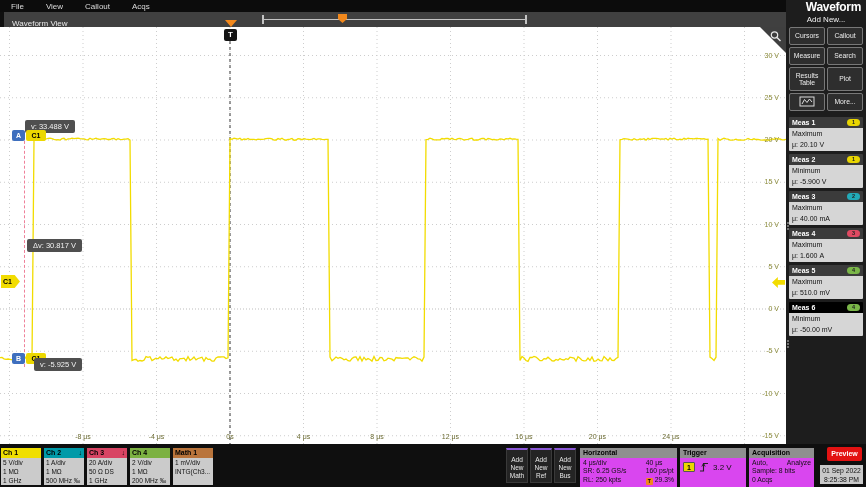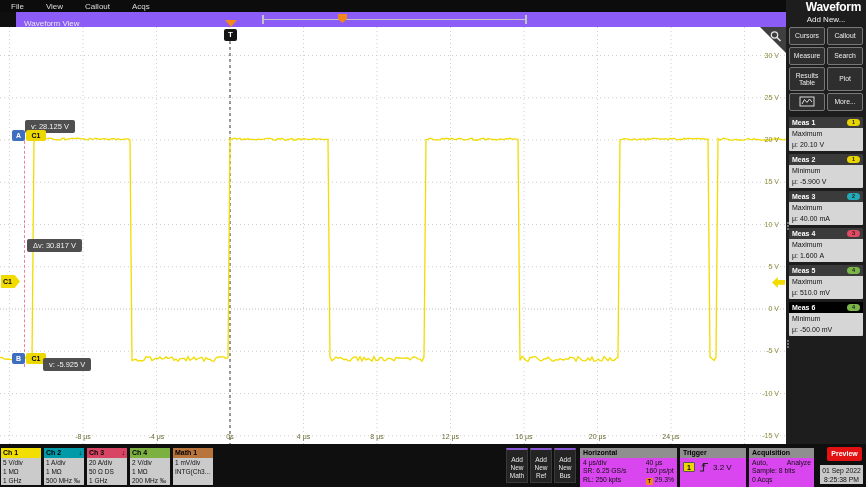--- a/index.html
+++ b/index.html
@@ -2,21 +2,21 @@
 <html><head>
 <meta charset="utf-8">
 <style>
 *{margin:0;padding:0;box-sizing:border-box;font-family:"Liberation Sans",sans-serif}
 html,body{width:866px;height:487px}
 body{position:relative;background:#0f0f0f;overflow:hidden}
 
 .menubar{position:absolute;left:0;top:0;width:866px;height:12px;background:#0c0c0c;display:flex;align-items:center}
 .menu-item{color:#dcdcdc;font-size:8px;padding:0 11px;cursor:default}
 .brand{position:absolute;right:5px;top:0;color:#fff;font-size:12px;font-weight:bold;letter-spacing:-.3px;z-index:5}
-.viewbar{position:absolute;left:16px;top:12px;width:786px;height:19px;background:#8b5cf6}
+.viewbar{position:absolute;left:4px;top:12px;width:786px;height:19px;background:#404040}
 .view-tab{color:#e8e8e8;font-size:8px;padding:3px 8px;display:inline-block}
 .bracket{position:absolute;left:262px;top:15px;width:265px;height:9px;border-left:2px solid #c4c4c4;border-right:2px solid #c4c4c4}
 .bracket-line{position:absolute;left:0;right:0;top:4px;height:1px;background:#c4c4c4}
 .pan-marker{position:absolute;left:74px;top:-1px;width:9px;height:9px;background:#f2881c;clip-path:polygon(0 0,100% 0,100% 55%,50% 100%,0 55%)}
 .t-triangle{position:absolute;left:225px;top:20px;width:0;height:0;border-left:6px solid transparent;border-right:6px solid transparent;border-top:7px solid #f2881c}
 
 .plot{position:absolute;left:0;top:27px;width:786px;height:417px;background:#fff}
 #wf{position:absolute;left:0;top:0}
 .grid{stroke:#cdcdcd;stroke-width:1;stroke-dasharray:1 3}
 .grid0{stroke:#bdbdbd;stroke-dasharray:1 2}
@@ -130,29 +130,29 @@
       <div class="ylab" style="top: 235.75px;">5 V</div>
       <div class="ylab" style="top: 278px;">0 V</div>
       <div class="ylab" style="top: 320.25px;">-5 V</div>
       <div class="ylab" style="top: 362.5px;">-10 V</div>
       <div class="ylab" style="top: 404.75px;">-15 V</div>
     </div>
 
   <div class="tbox">T</div>
   <div class="cursor-vline"></div>
 
-  <div class="tooltip" style="left:25px;top:93px">v: 28.125 V</div>
+  <div class="tooltip" style="left:25px;top:93px">v: 33.488 V</div>
   <div class="cursor-badge" style="left:12px;top:103px">A</div>
   <div class="chanref-badge" style="left:26px;top:103px">C1</div>
 
   <div class="tooltip" style="left:27px;top:212px">Δv: 30.817 V</div>
 
   <div class="cursor-badge" style="left:12px;top:326px">B</div>
   <div class="chanref-badge" style="left:26px;top:326px">C1</div>
-  <div class="tooltip" style="left:43px;top:331px">v: -5.925 V</div>
+  <div class="tooltip" style="left:34px;top:331px">v: -5.925 V</div>
 
   <div class="c1-flag" id="c1flag" style="top: 247.96px;">C1</div>
   <div class="trig-arrow" id="trigArrow" style="top: 249.96px;"></div>
 
   <div class="mag-corner"></div>
   <svg class="mag-glass" width="14" height="14">
     <circle cx="5.5" cy="5" r="3.2" stroke="#e8e8e8" stroke-width="1.2" fill="none"></circle>
     <line x1="8" y1="7.5" x2="11.5" y2="11" stroke="#e8e8e8" stroke-width="1.4"></line>
   </svg>
 </div>

